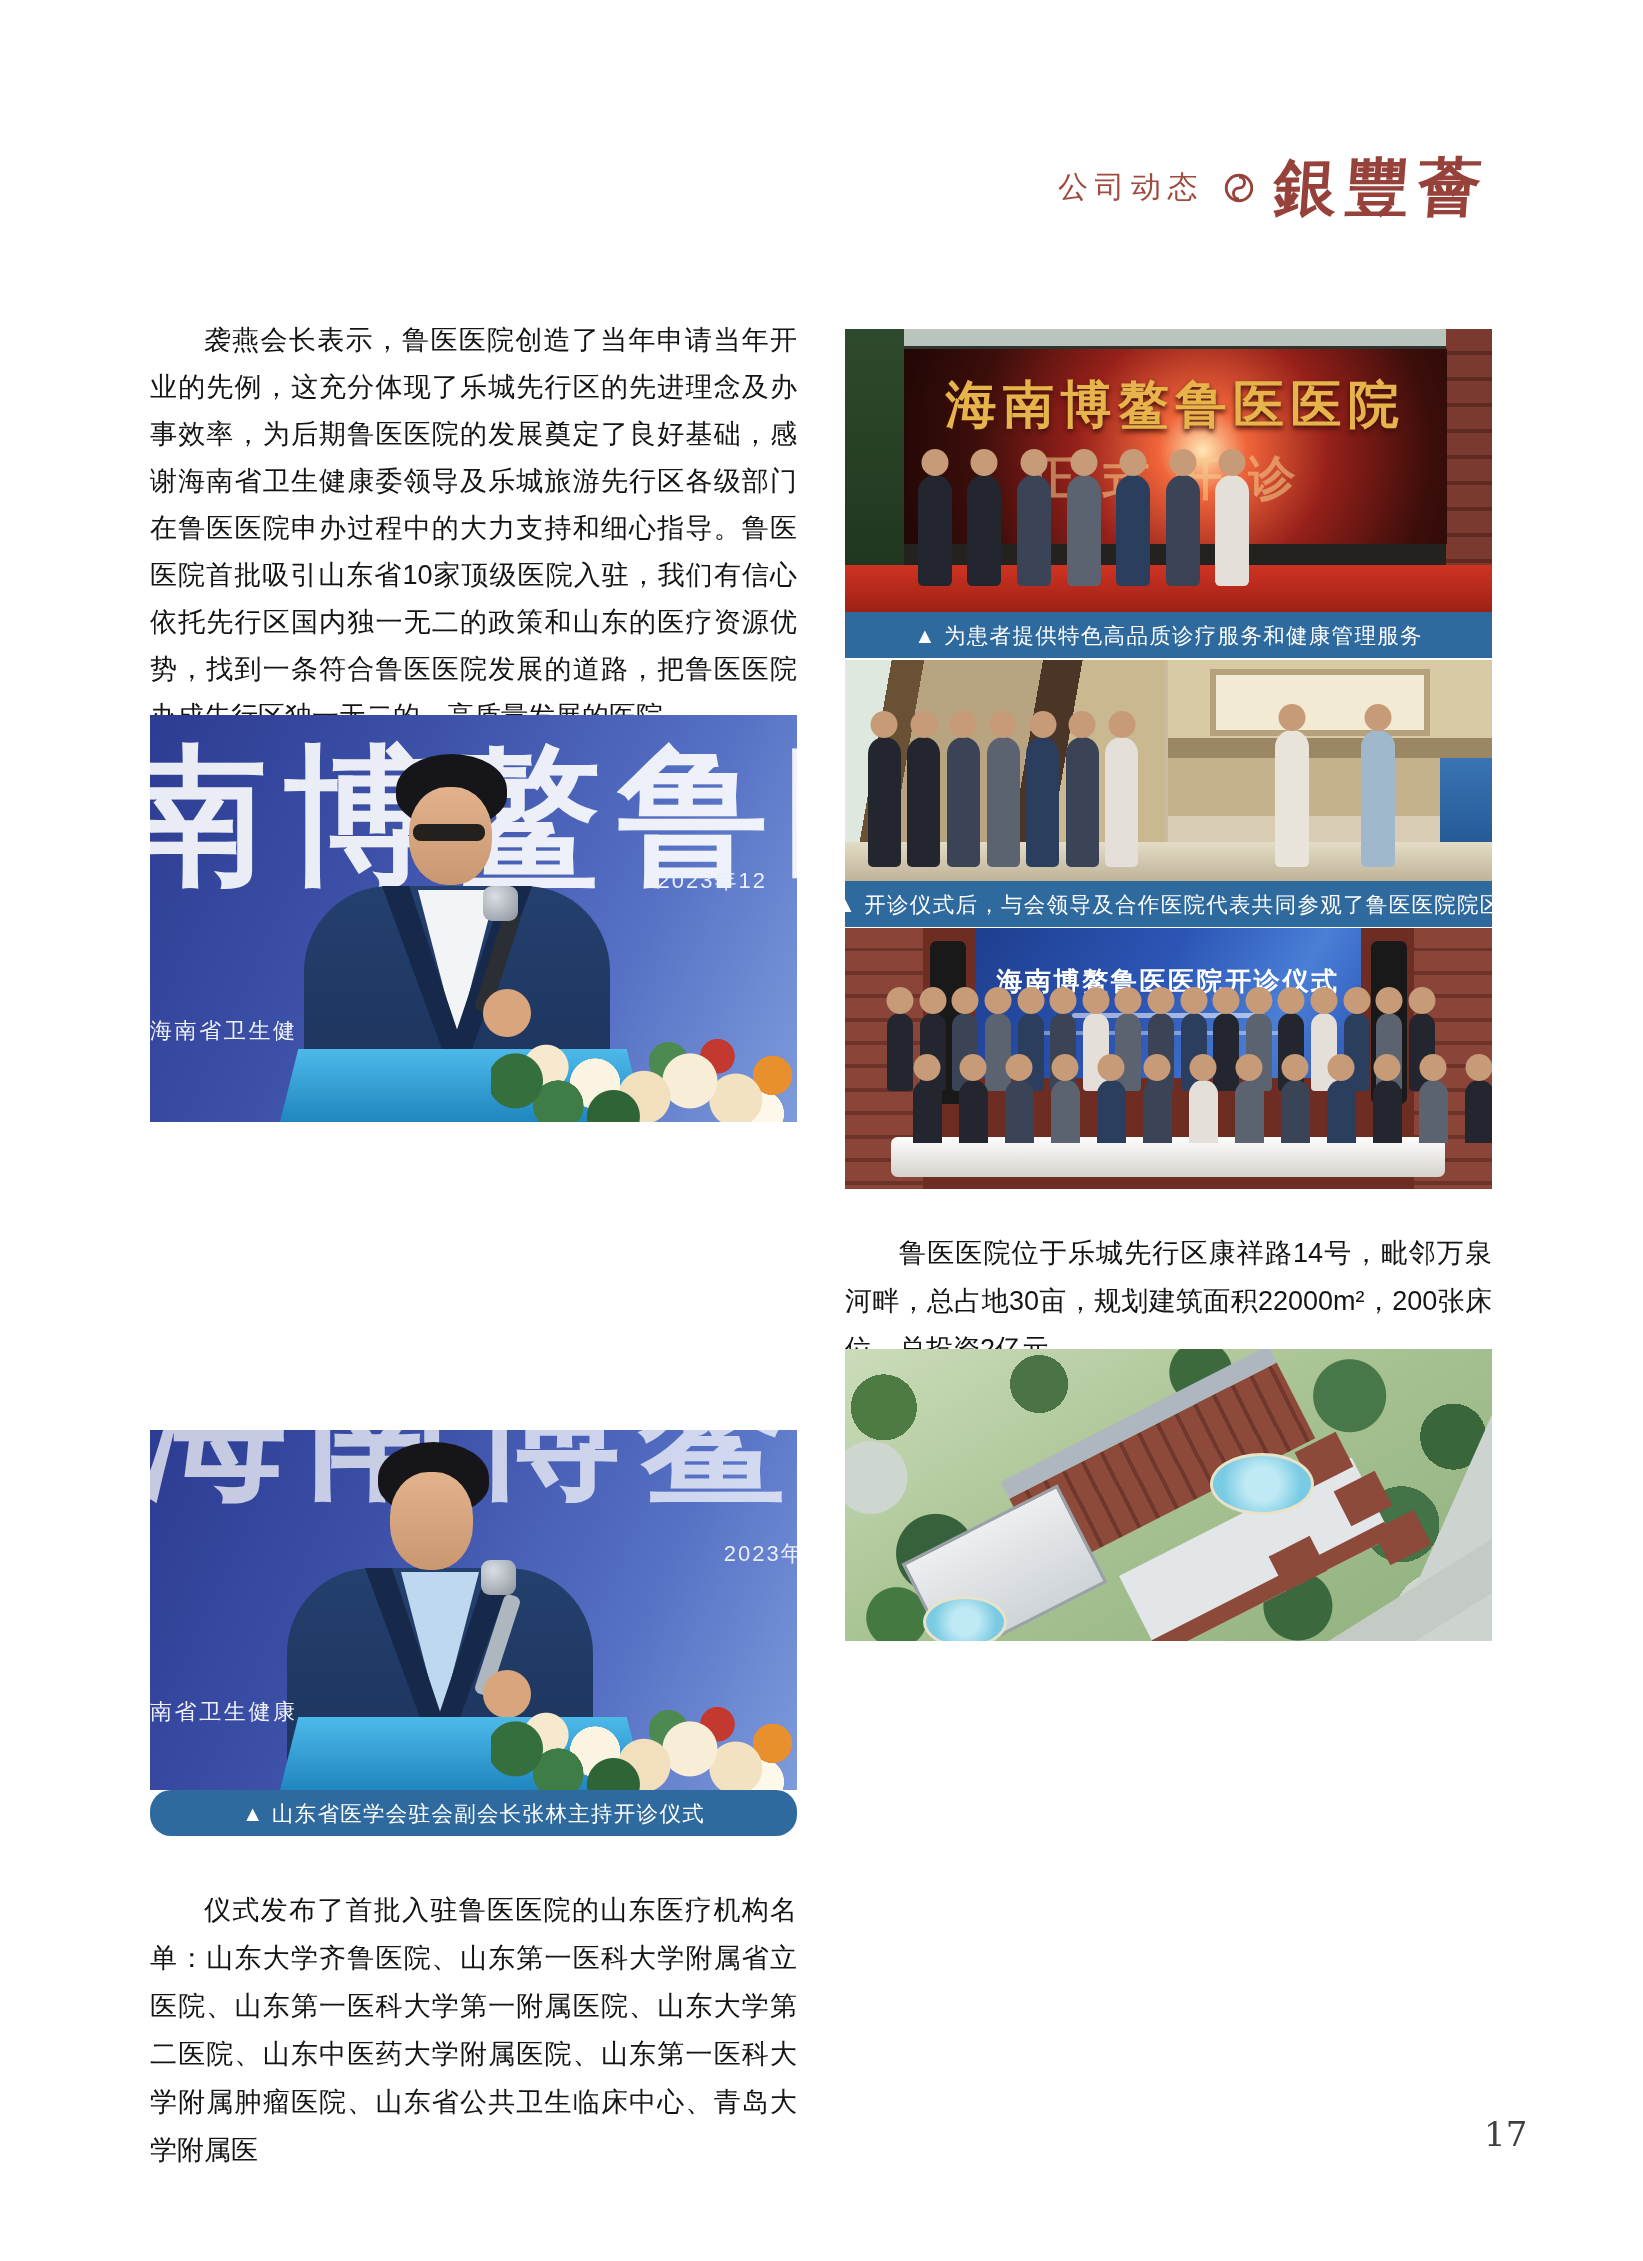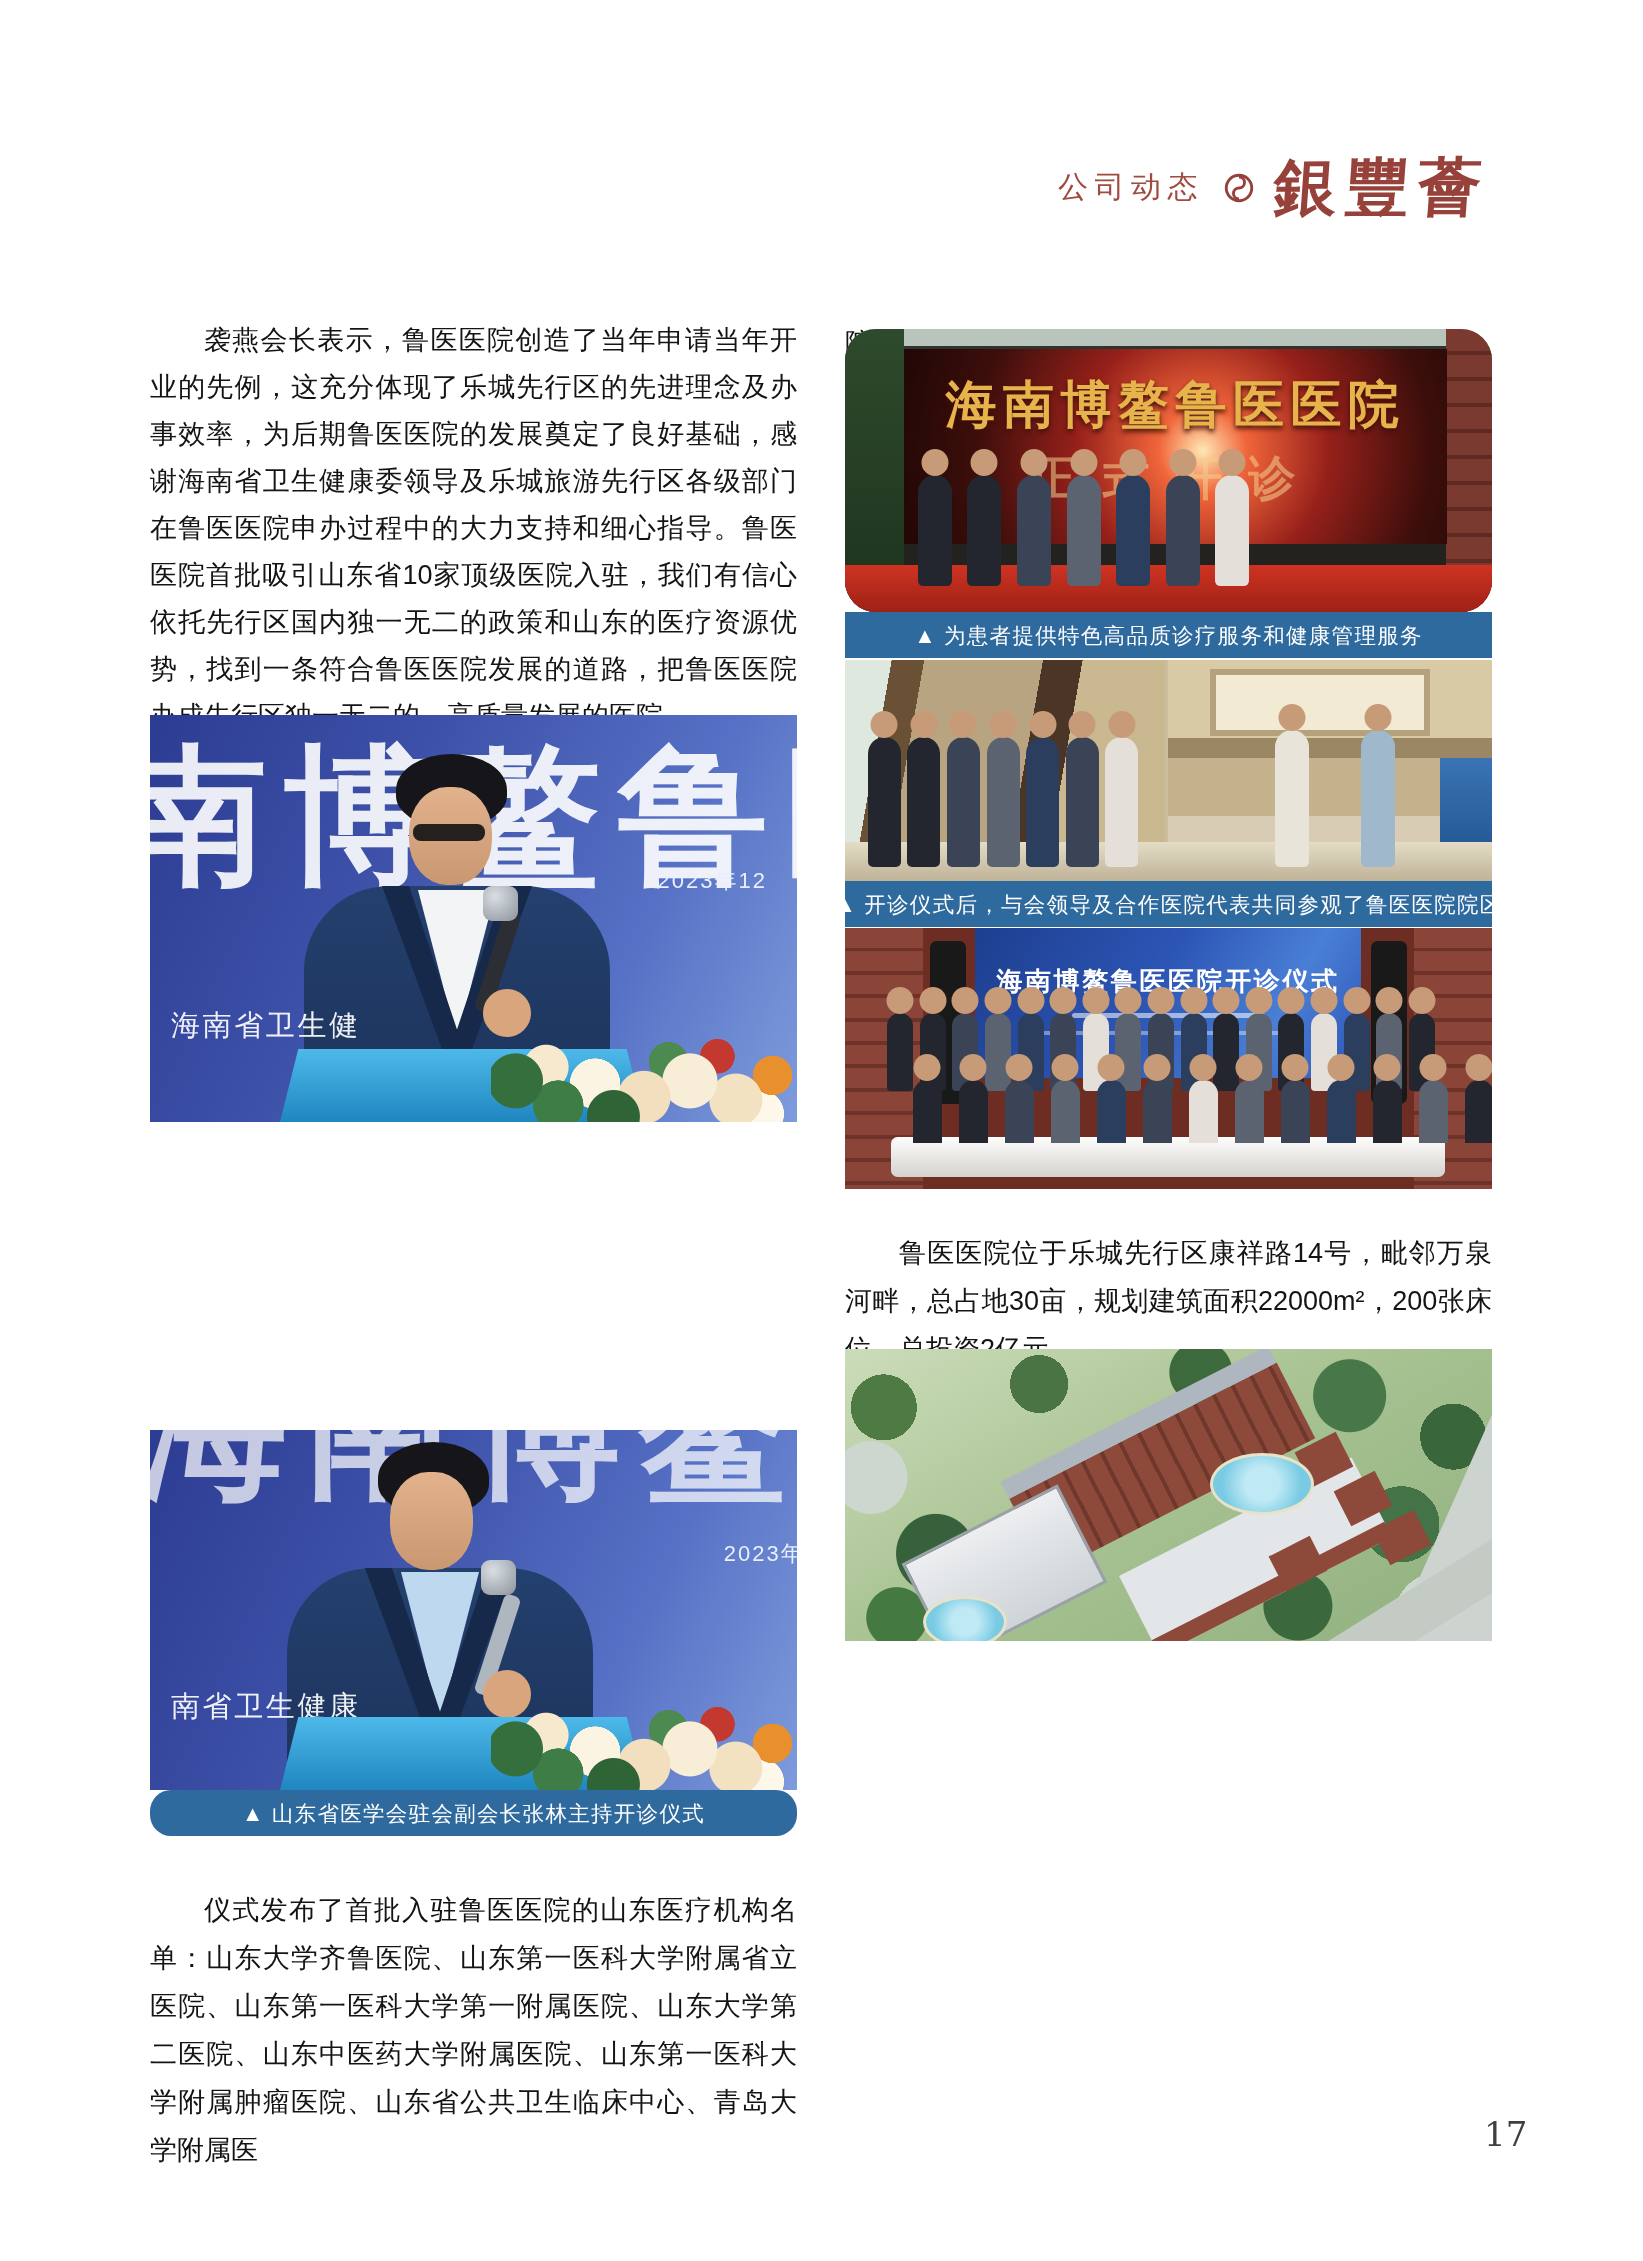--- a/index.html
+++ b/index.html
@@ -37,21 +37,21 @@
            white-space:nowrap;}
 
   
   .photo-speech{background:linear-gradient(115deg,#2c3c92 0%,#3d51a8 35%,#5570c4 70%,#7e9bdc 100%);}
   .ghost{top:2.6px;left:-33px;font-size:150px;font-weight:700;color:rgba(255,255,255,.9);
          white-space:nowrap;letter-spacing:17px;font-family:"DejaVu Serif",serif;}
   .ghost.low{top:-98px;left:-13px;opacity:.8;}
   .datelabel{color:#e9effc;font-size:22px;letter-spacing:2px;}
   #photoL1 .datelabel{right:30px;top:151px;}
   #photoL2 .datelabel{right:-7.8px;top:109px;}
-  .partiallabel{left:21px;color:rgba(255,255,255,.92);font-size:29px;letter-spacing:2.6px;white-space:nowrap;}
+  .partiallabel{left:0;color:rgba(255,255,255,.92);font-size:22px;letter-spacing:2.6px;white-space:nowrap;}
   #photoL1 .partiallabel{bottom:76px;}
   #photoL2 .partiallabel{bottom:63px;text-align:center;}
 
   .hair{width:111px;height:72px;background:#15151a;border-radius:50% 50% 42% 42%;}
   .face{width:83px;height:98px;background:linear-gradient(#e2b28d,#c99871);border-radius:46%;}
   .glasses{width:72px;height:17px;background:#23201e;border-radius:7.8px;}
   .torso{width:306px;height:261px;background:linear-gradient(#24406e,#1b3158);border-radius:85px 85px 0 0;}
   .shirt{left:50%;top:3.9px;transform:translateX(-50%);width:78px;height:150px;background:#f2f4f6;
          clip-path:polygon(0 0,100% 0,50% 100%);}
   .lapel{left:50%;top:0;transform:translateX(-50%);width:150px;height:163px;
@@ -97,21 +97,21 @@
   .crowd .fig{position:relative;flex:0 0 auto;width:38px;height:122px;margin:0 7.8px;
         background:var(--c,#23262e);border-radius:17px 17px 5.2px 5.2px;}
   .crowd .fig::before{content:"";position:absolute;top:-26px;left:50%;transform:translateX(-50%);
         width:27px;height:27px;border-radius:50%;background:#c79b78;}
   .crowd .fig:nth-child(3n){--c:#3a4456;}
   .crowd .fig:nth-child(4n){--c:#5b6370;}
   .crowd .fig:nth-child(5n){--c:#2c3e5e;}
   .crowd .fig:nth-child(7n){--c:#e4dfd8;}
 
   
-  #photoR1{background:linear-gradient(#b9c4bd 0 17px,#30342f 17px 39px,#24221f 39px);border-radius:31px;}
+  #photoR1{background:linear-gradient(#b9c4bd 0 17px,#30342f 17px 39px,#24221f 39px);}
   #photoR1 .trees{left:0;top:0;width:59px;height:100%;background:linear-gradient(#2e4a2c,#1d331d);}
   #photoR1 .brick{right:0;top:0;width:46px;height:100%;
       background:repeating-linear-gradient(#7a3a30 0 22px,#5e2a22 22px 26px);}
   #photoR1 .screen{left:59px;top:19.5px;width:543px;height:195px;background:
       radial-gradient(circle at 55% 52%,#ffe7b4 0%,#f0653a 14%,#96201a 40%,#3c0e0b 72%,#200705 100%);}
   #photoR1 .screen-title{left:0;top:22px;width:100%;text-align:center;color:#e7b44c;font-weight:700;
       font-size:51px;letter-spacing:6.5px;text-shadow:0 2.6px 5.2px #40100a;white-space:nowrap;}
   #photoR1 .screen-sub{left:0;top:98px;width:100%;text-align:center;color:#f4cf8d;opacity:.55;
       font-weight:700;font-size:47px;letter-spacing:26px;}
   #photoR1 .carpet{left:0;bottom:0;width:100%;height:47px;background:linear-gradient(#cf3322,#9e2115);}

